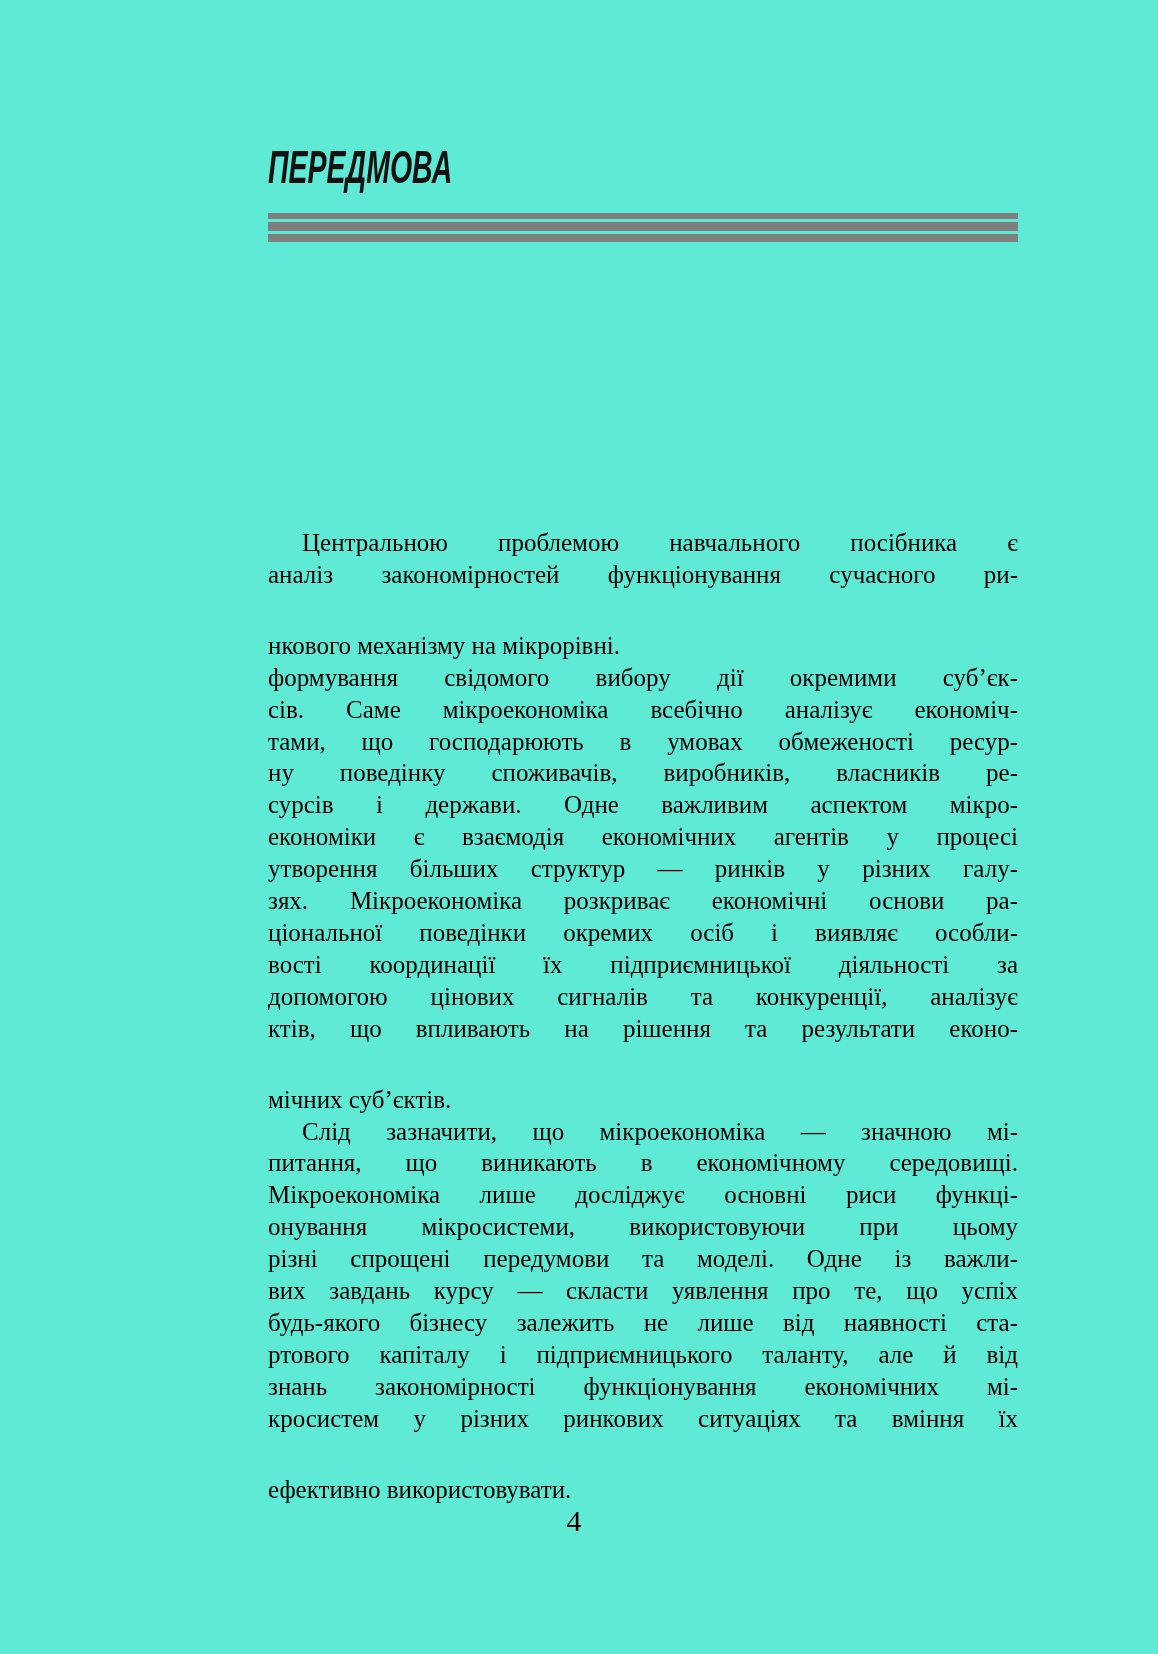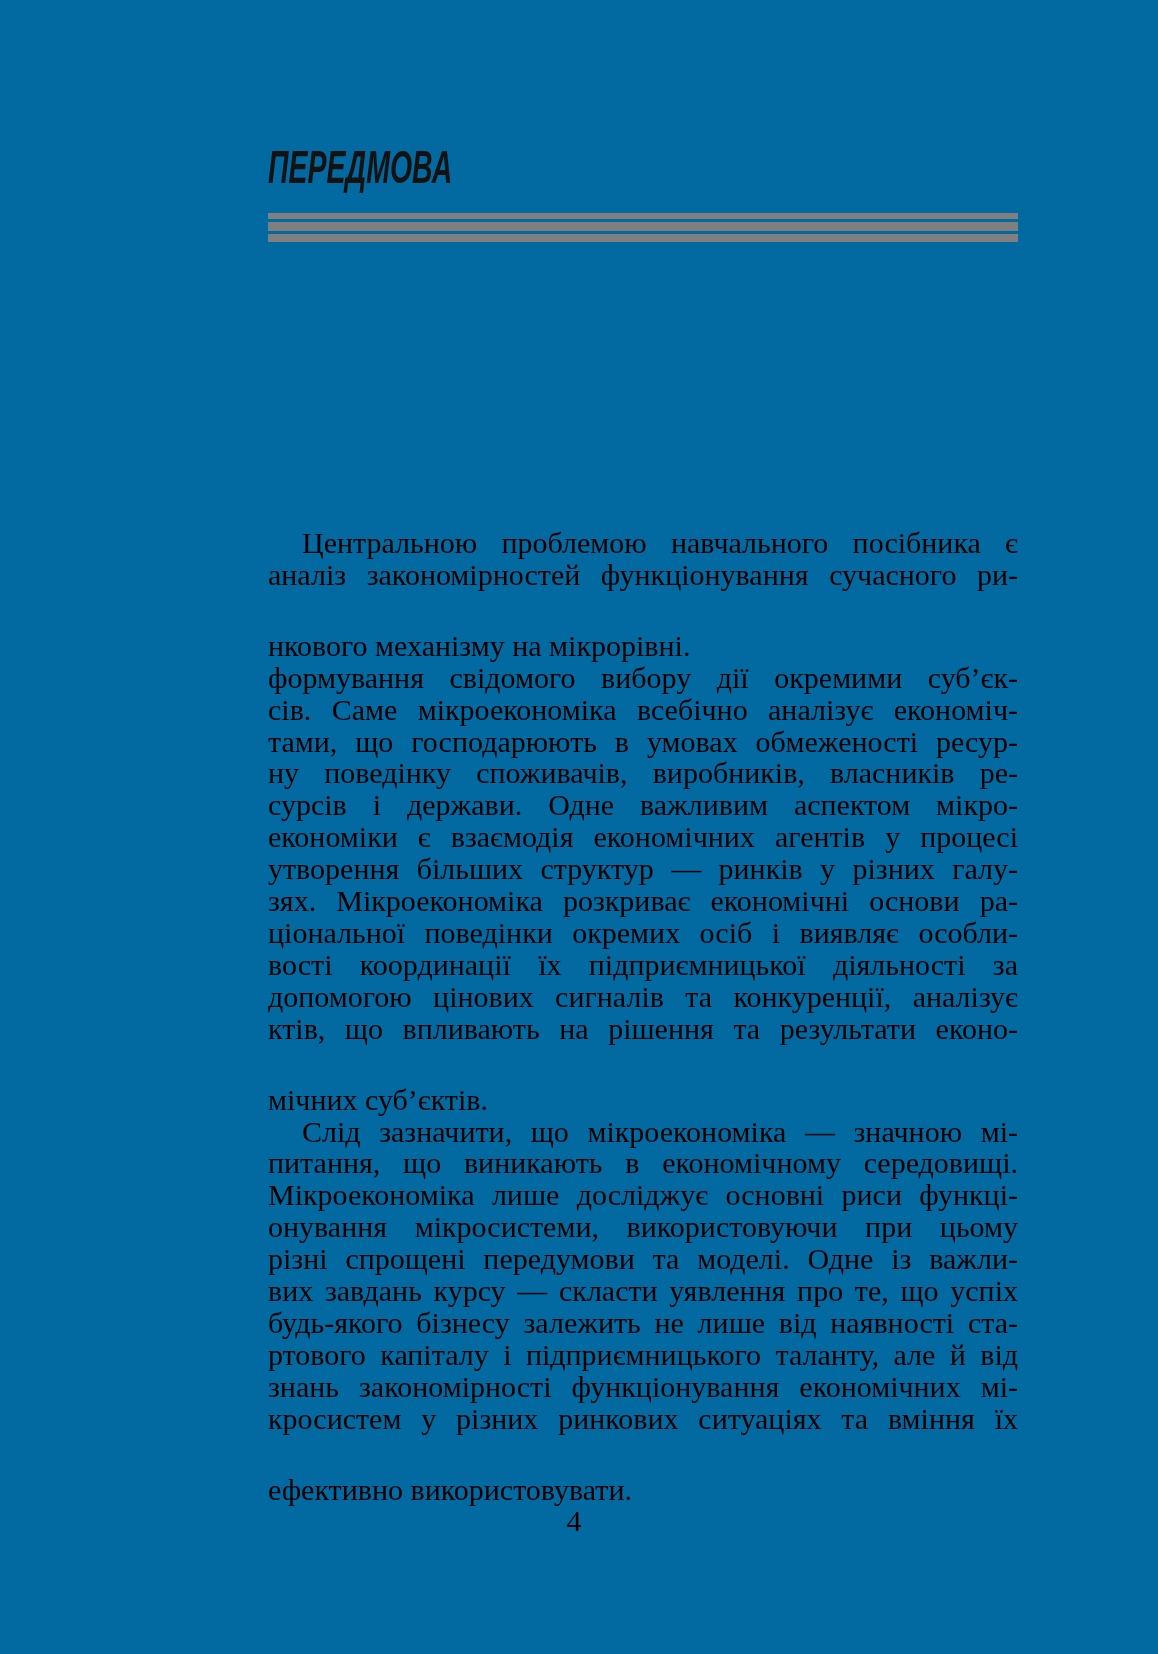--- a/index.html
+++ b/index.html
@@ -1,21 +1,21 @@
 <!DOCTYPE html>
 <html><head>
 <meta charset="utf-8">
 <style>
   * { margin: 0; padding: 0; box-sizing: border-box; }
   html, body { background: #ffffff; }
   .page {
     position: relative;
     width: 1158px;
     height: 1654px;
-    background: #0369a1;
+    background: #5eead4;
     overflow: hidden;
     color: #000;
   }
   .chapter-title {
     position: absolute;
     left: 268px;
     top: 144px;
     font-family: "Liberation Sans", sans-serif;
     font-style: italic;
     font-size: 46px;
@@ -33,21 +33,21 @@
   }
   .rule-1 { top: 213px; height: 6px; }
   .rule-2 { top: 222px; height: 9px; }
   .rule-3 { top: 234px; height: 8px; }
   .body-text {
     position: absolute;
     left: 268px;
     top: 527px;
     width: 750px;
     font-family: "Liberation Serif", serif;
-    font-size: 30px;
+    font-size: 25px;
     line-height: 31.9px;
     color: #000;
   }
   .line {
     text-align: justify;
     text-align-last: justify;
   }
   .line.first { text-indent: 34px; }
   .line.para-end { text-align-last: left; margin-top: 39px; }
   .page-number {

